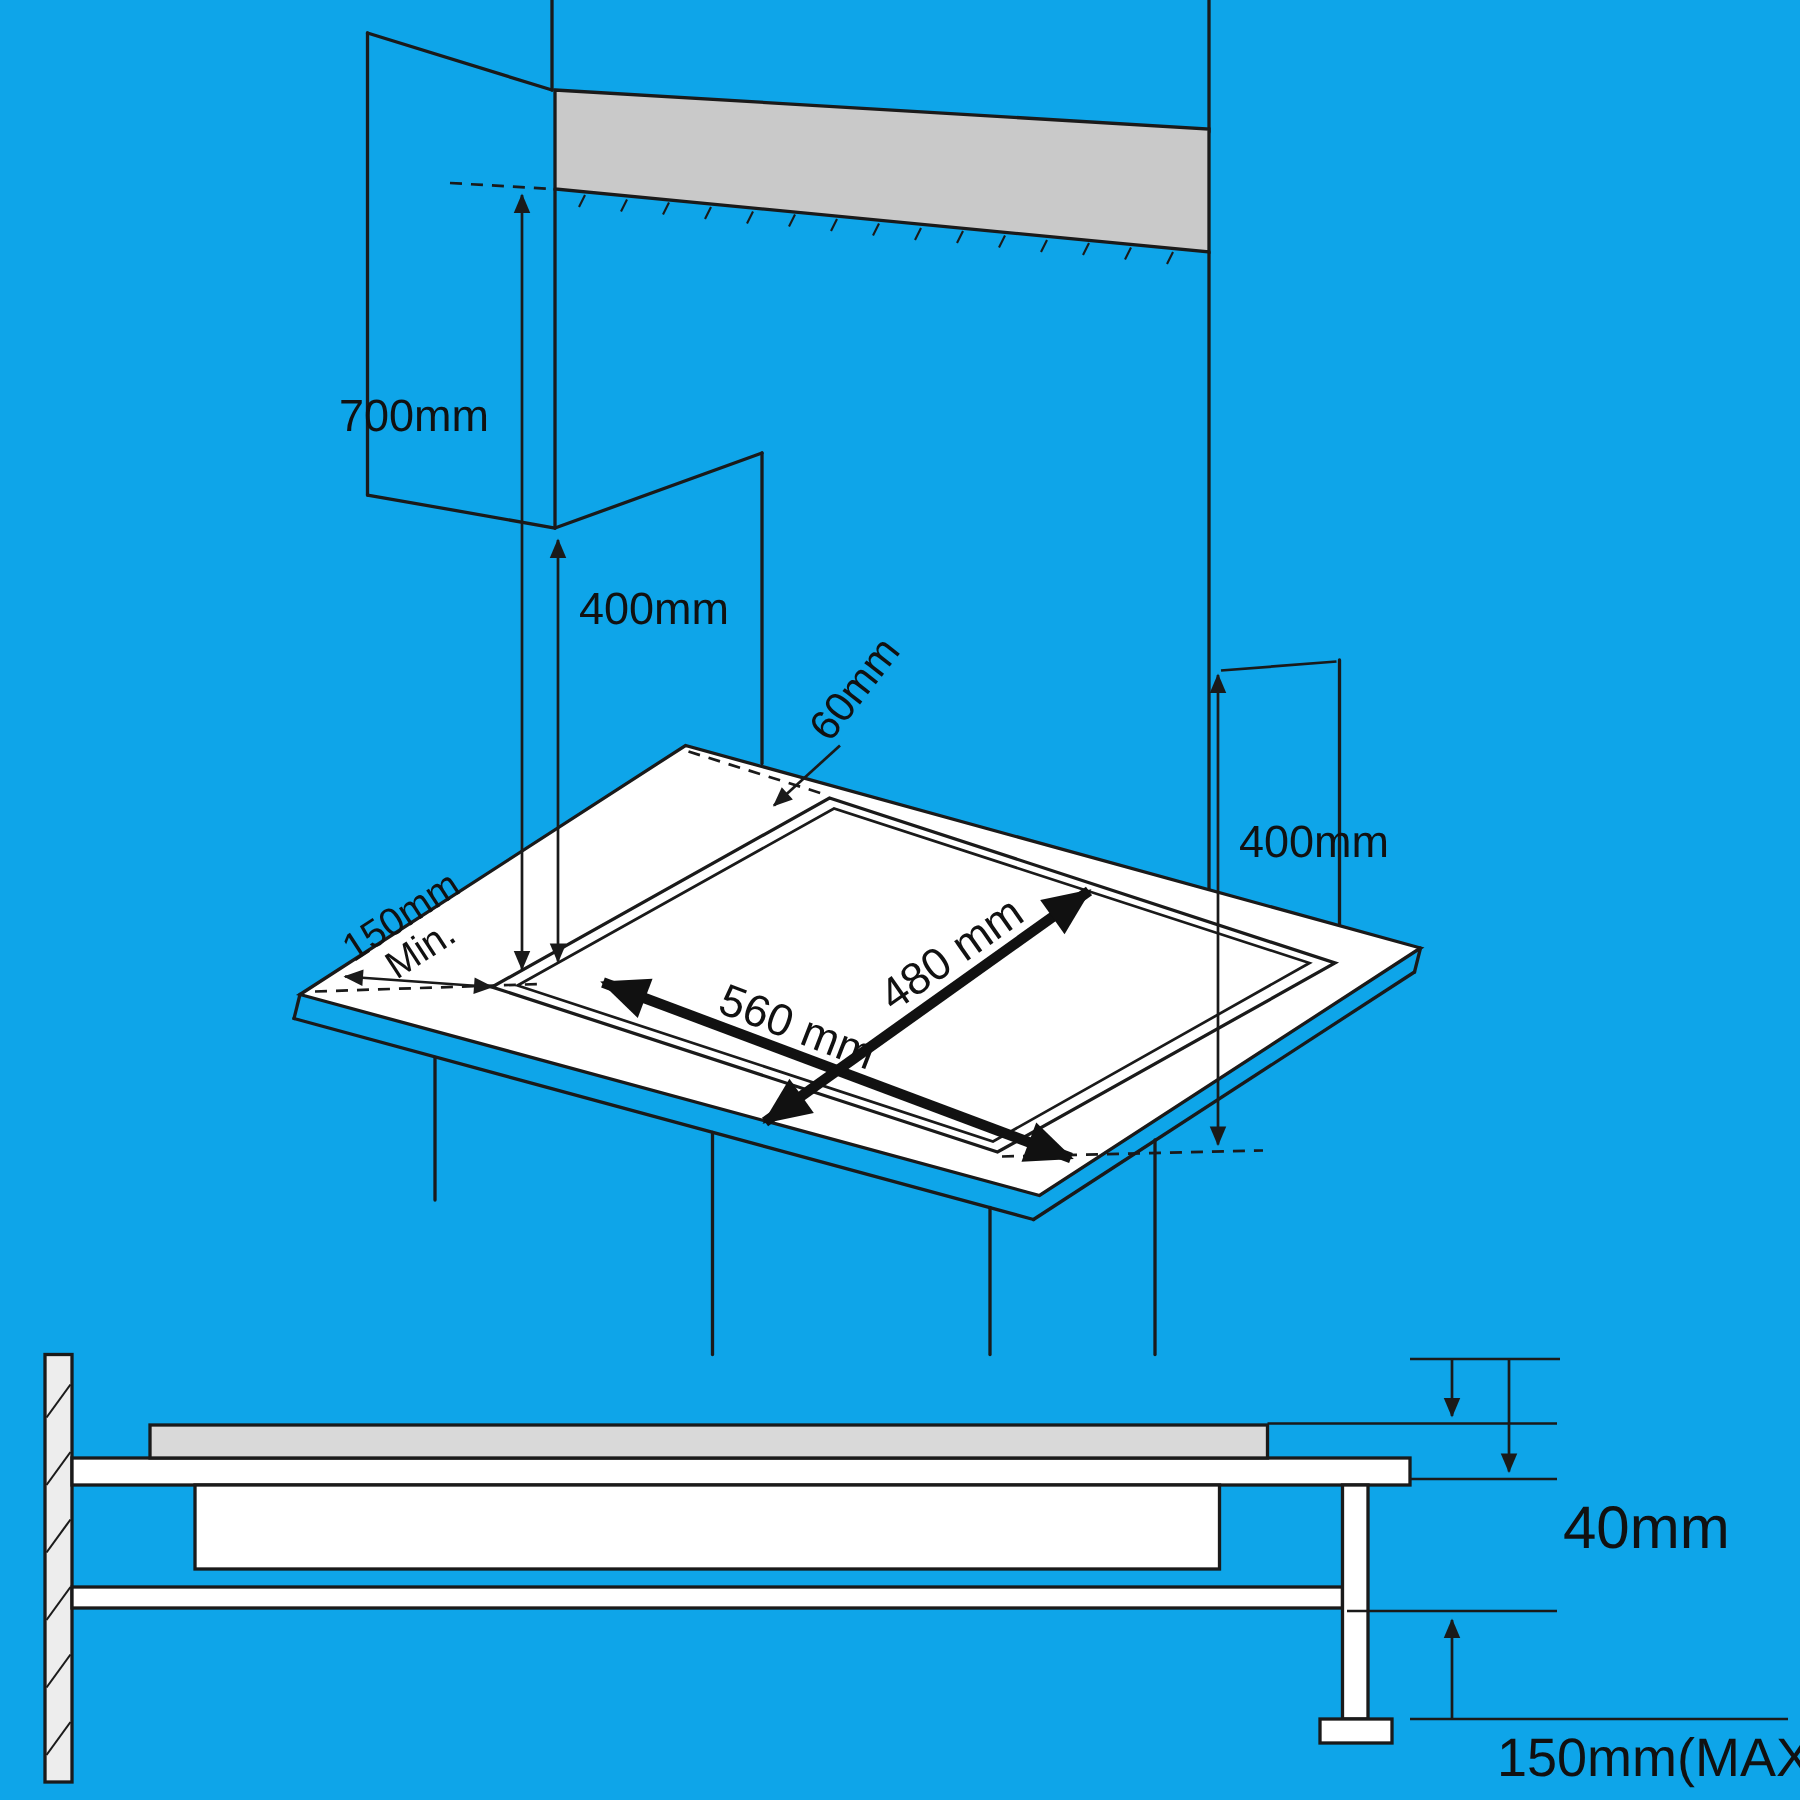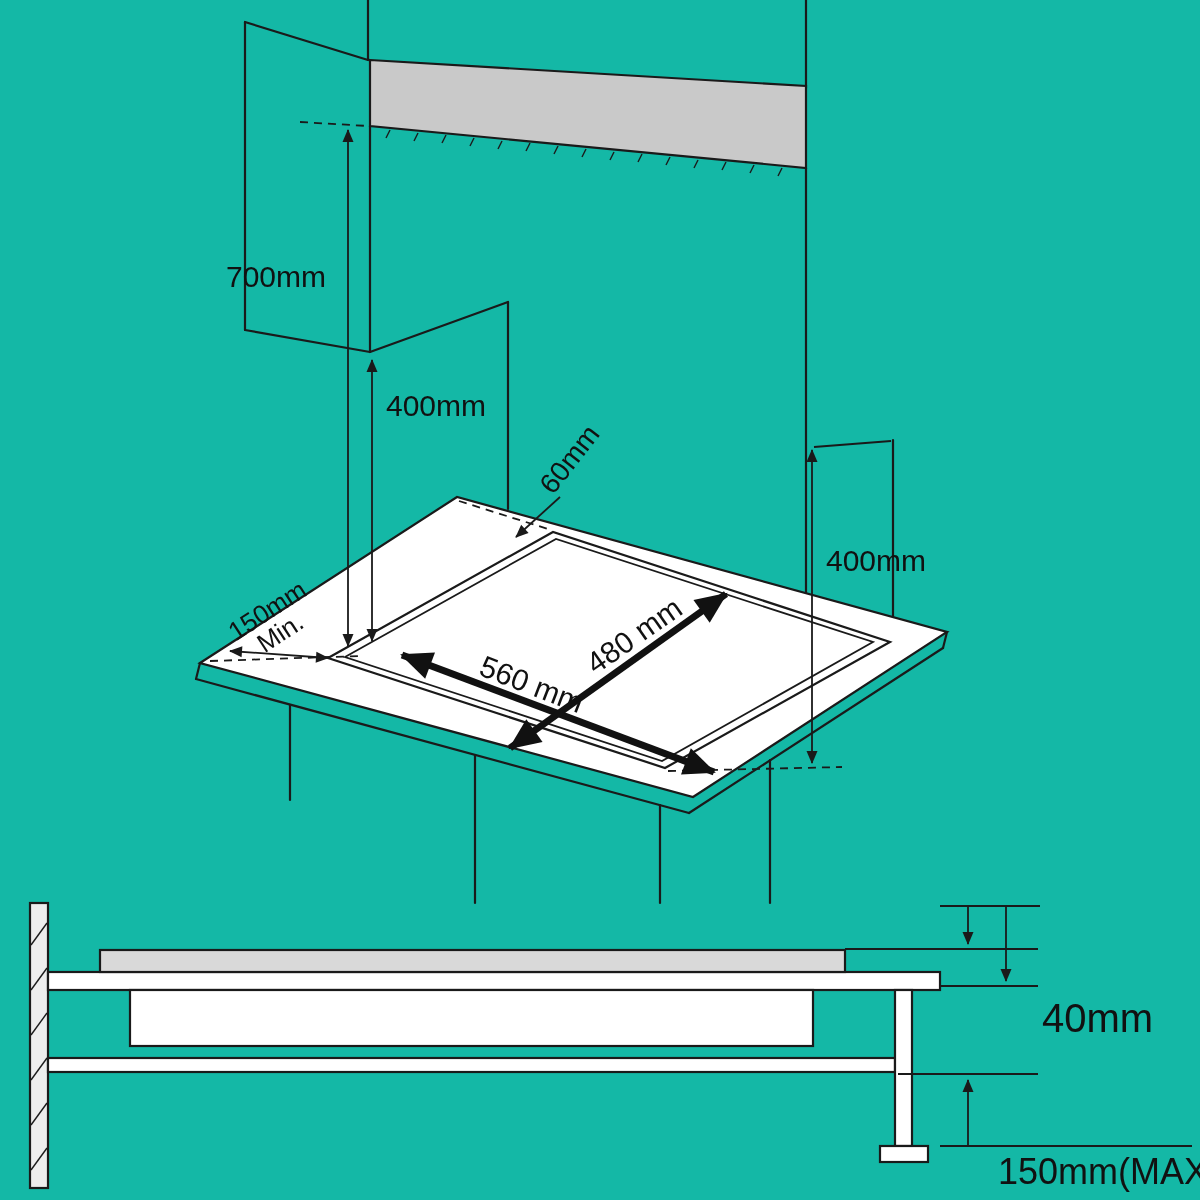--- a/index.html
+++ b/index.html
@@ -1,16 +1,16 @@
 <!DOCTYPE html>
 <html><head>
 <meta charset="utf-8">
 <style>
   html,body{margin:0;padding:0;background:#ffffff;}
-  .stage{width:1200px;height:1200px;background:#14b8a6;position:relative;overflow:hidden;}
+  .stage{width:1200px;height:1200px;background:#0ea5e9;position:relative;overflow:hidden;}
   svg{display:block;}
   svg text{font-family:"Liberation Sans","DejaVu Sans",sans-serif;fill:#111111;}
   .ln{stroke:#1a1a1a;stroke-width:2.2;fill:none;stroke-linecap:round;}
   .thin{stroke:#1a1a1a;stroke-width:1.8;fill:none;}
   .dash{stroke:#1a1a1a;stroke-width:1.8;fill:none;stroke-dasharray:8 6;}
   .tick{stroke:#1a1a1a;stroke-width:1.4;fill:none;}
   .thick{stroke:#111111;stroke-width:7;fill:none;}
   .t30{font-size:30px;}
   .t28{font-size:28px;}
   .t26{font-size:26px;}

